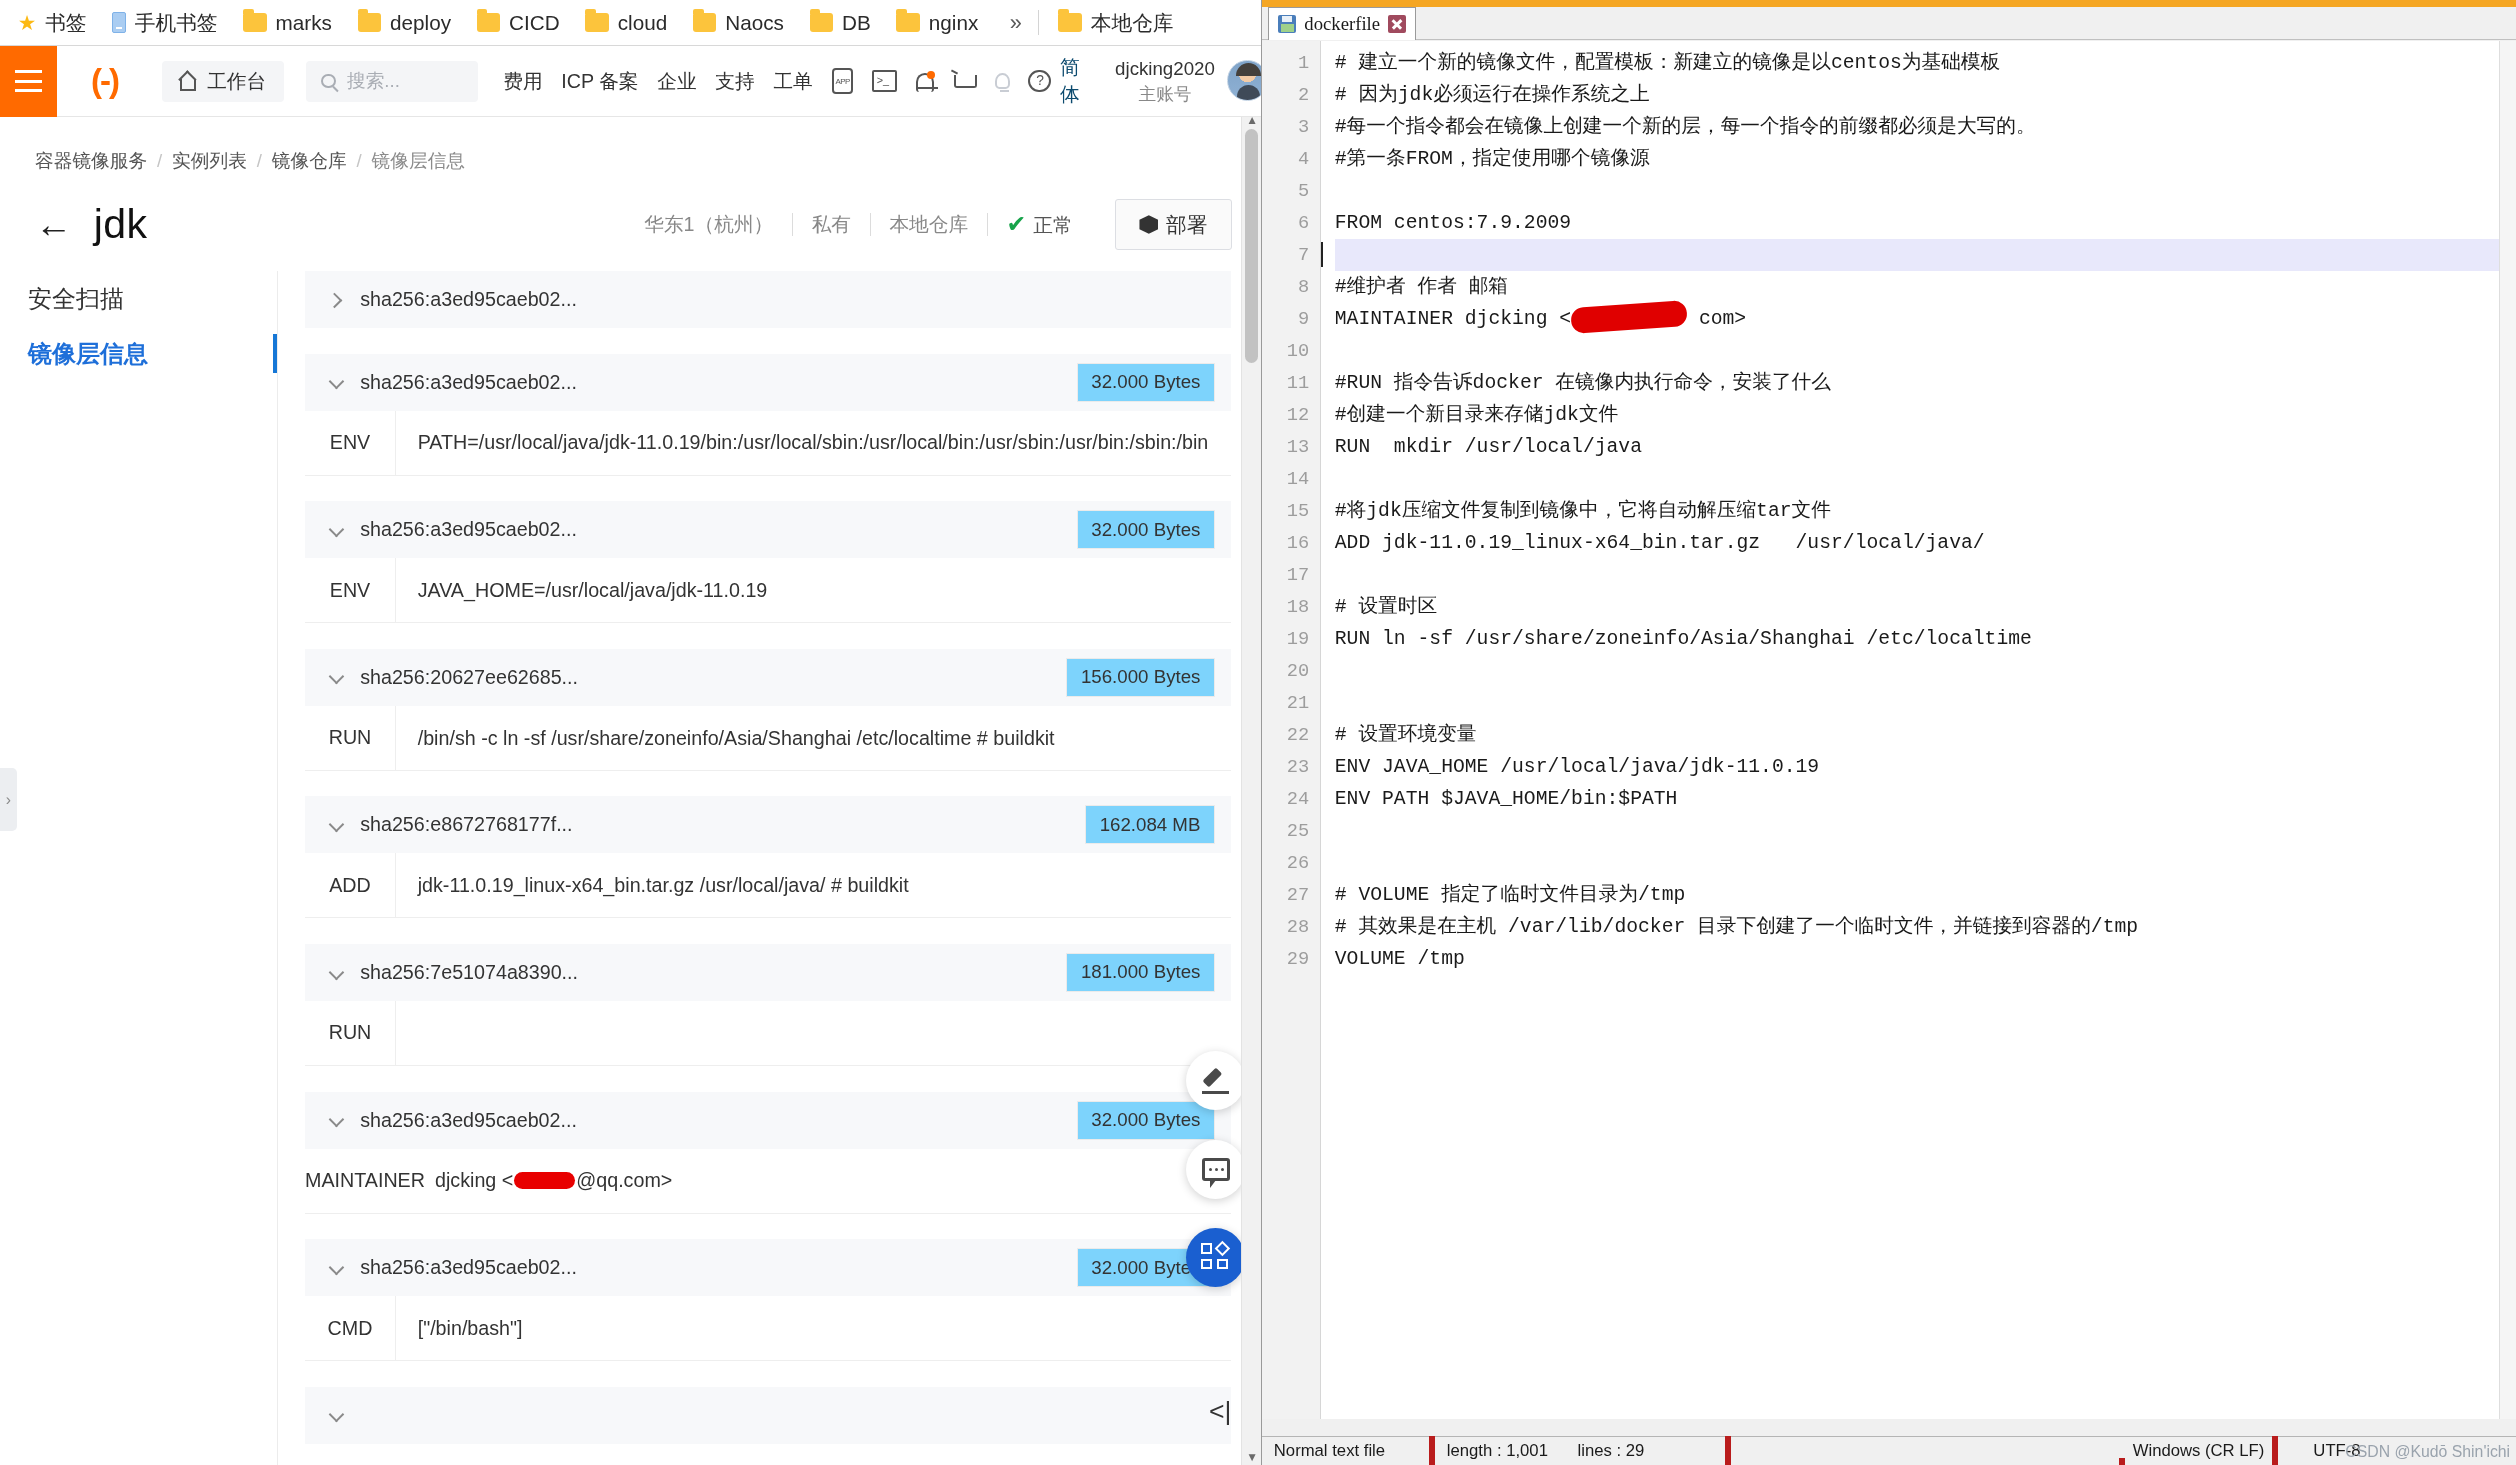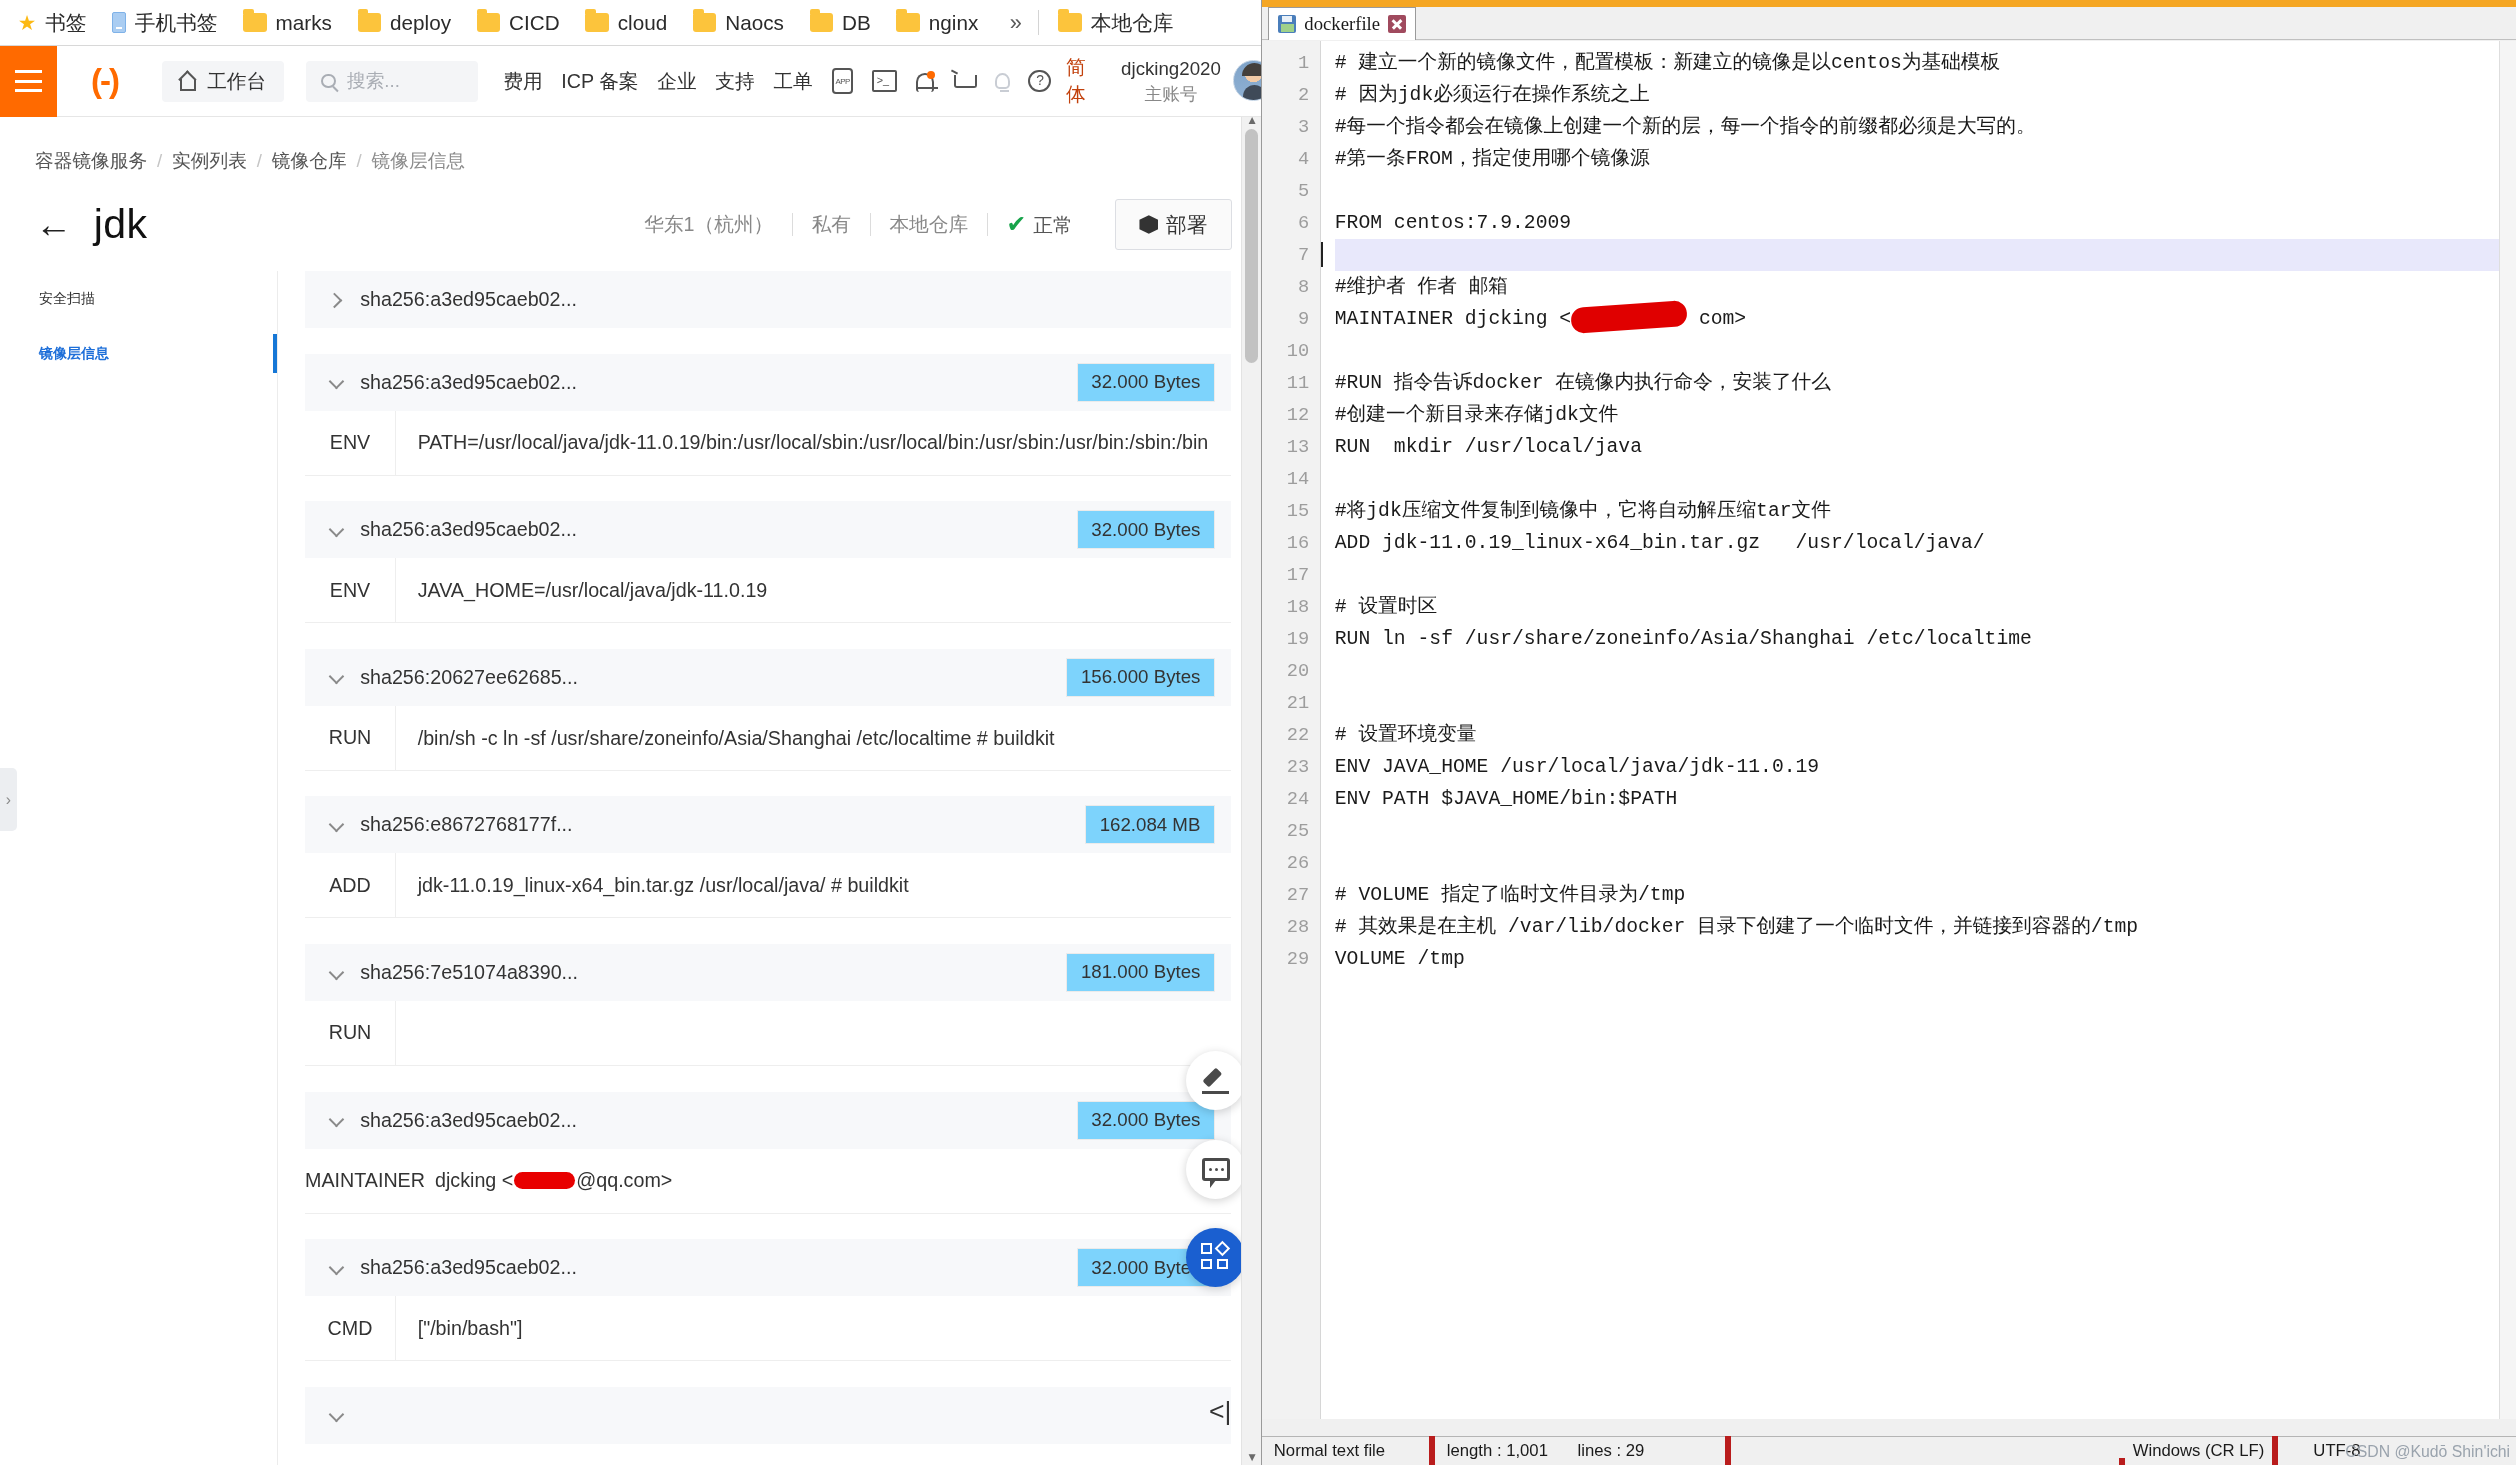--- a/index.html
+++ b/index.html
@@ -125,21 +125,21 @@
     transform: rotate(28deg);
   }
   .hi-bulb {
     width: 14.8px; height: 16.7px; border: 2px solid #c9cdd4; border-radius: 50% 50% 30% 30%;
   }
   .hi-bulb::after{
     content:""; position:absolute; left:3px; bottom:-4.9px; width:8.9px;height:2px;background:#c9cdd4;
   }
   .hi-help { width: 22.7px; height: 22.7px; border: 2px solid #555; border-radius: 50%; }
   .hi-help::after{ content:"?"; position:absolute; left:5.9px; top:1px; font-size:13.8px; color:#555;}
-  #lang { font-size: 19.7px; color: #c2410c; margin-left: 15px; cursor: pointer; }
+  #lang { font-size: 19.7px; color: #0c4a6e; margin-left: 9px; cursor: pointer; }
   #hdr-divider { width:1px; height:43px; background:#e2e2e2; margin-left: 19.7px; }
   #account {
     display: flex; align-items: center; gap: 11.8px; margin-left: 15.8px; cursor: pointer;
   }
   #account .acct-txt { text-align: center; line-height: 1.45; }
   #account .name { font-size: 18.7px; color: #333; }
   #account .role { font-size: 17.7px; color: #888; }
   #avatar {
     width: 41px; height: 41px; border-radius: 50%; flex: none;
     background: radial-gradient(circle at 50% 32%, #f3cba6 0 26%, transparent 27%),
@@ -189,22 +189,22 @@
     clip-path: polygon(50% 0,100% 25%,100% 75%,50% 100%,0 75%,0 25%);
     position: relative;
   }
 
   
   #subside {
     position: absolute; left: 0; top: 271px; width: 278px; height: 1195px;
     background: #fff; border-right: 1px solid #eaeaea;
   }
   .side-item {
-    height: 55px; display: flex; align-items: center; padding-left: 39px;
-    font-size: 14px; color: #333; cursor: pointer; position: relative;
+    height: 55px; display: flex; align-items: center; padding-left: 28px;
+    font-size: 24px; color: #333; cursor: pointer; position: relative;
   }
   .side-item.active { color: #1e6fd9; font-weight: bold; }
   .side-item.active::after {
     content:""; position:absolute; right:-1px; top:7.9px; width:4.9px; height:39px; background:#1677d6;
   }
   #subside-rail {
     position:absolute; right:-1px; top:0; width:1px; height: 1195px; background:#ececec;
   }
 
   

